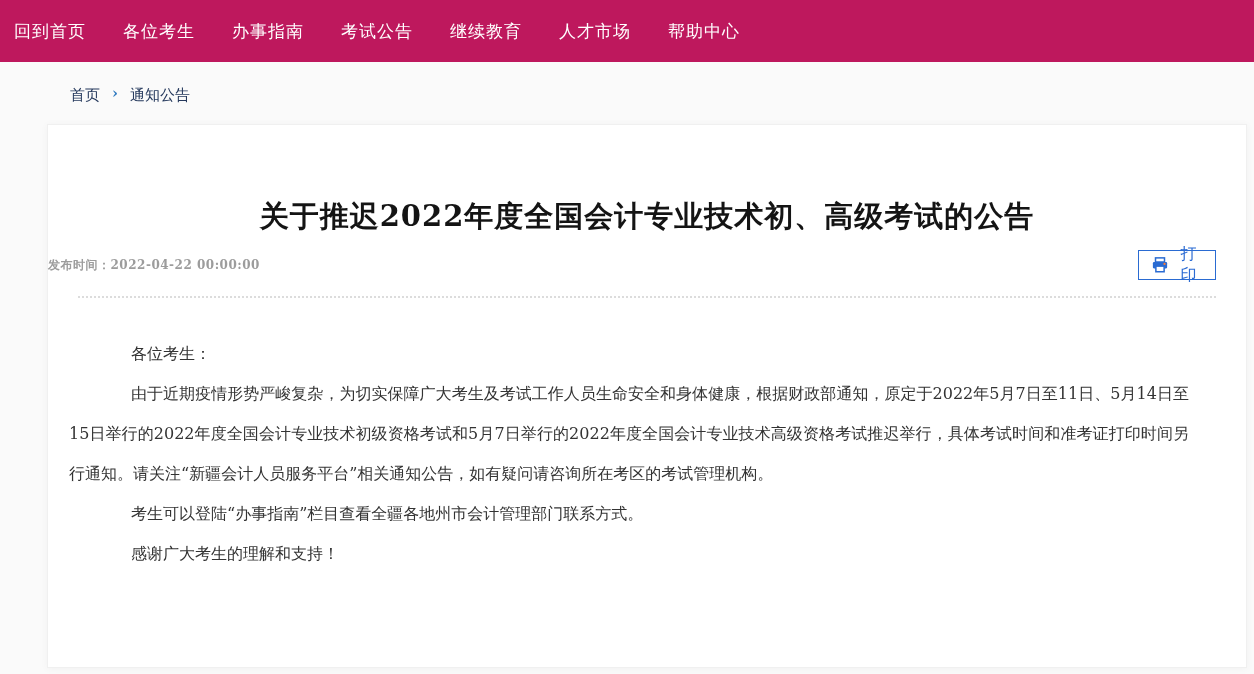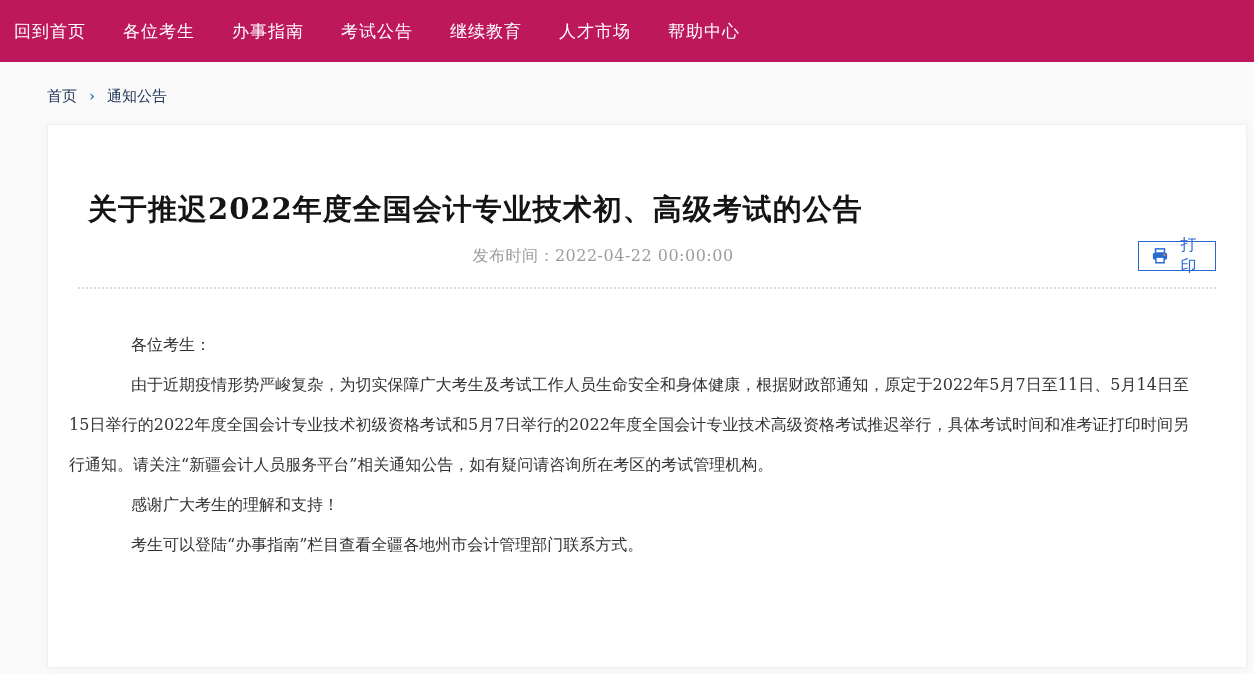--- a/index.html
+++ b/index.html
@@ -25,24 +25,24 @@
     font-size: 17px;
     letter-spacing: 1px;
     margin-right: 37px;
     text-decoration: none;
     cursor: pointer;
     white-space: nowrap;
   }
 
   
   .breadcrumb {
-    margin: 24px 0 0 47px;
+    margin: 24px 0 0 70px;
     height: 20px;
     display: flex;
-    align-items: center;
+    align-items: flex-start;
     font-size: 15px;
     color: #24385c;
   }
   .breadcrumb a { color: #24385c; text-decoration: none; cursor: pointer; }
   .breadcrumb .sep {
     color: #2f7ac0;
     font-weight: bold;
     font-size: 15px;
     margin: 0 12px;
     line-height: 1;
@@ -52,43 +52,42 @@
   .card {
     width: 1200px;
     min-height: 544px;
     margin: 18px 0 0 47px;
     background: #ffffff;
     border: 1px solid #f0f0f0;
     box-shadow: 0 1px 8px rgba(0,0,0,0.04);
     padding-top: 57px;
   }
   .article-title {
-    margin: 9px 40px;
-    text-align: left;
+    margin: 16px 40px;
+    text-align: center;
     font-size: 29px;
     line-height: 36px;
     font-weight: bold;
     color: #141414;
     letter-spacing: 1px;
   }
 
   .meta-row {
     position: relative;
     margin-top: 14px;
     height: 30px;
   }
   .publish {
     position: absolute;
     left: 0;
     right: 88px;
     top: 0;
-    text-align: center;
     line-height: 30px;
-    font-size: 16px;
-    font-weight: normal;
+    font-size: 12px;
+    font-weight: bold;
     color: #9c9c9c;
     letter-spacing: 0.5px;
   }
   .print-btn {
     position: absolute;
     right: 30px;
     top: 0;
     width: 78px;
     height: 30px;
     background: #ffffff;
@@ -158,16 +157,16 @@
       </span>
       <span>打印</span>
     </button>
   </div>
 
   <div class="divider"></div>
 
   <article class="body-text">
     <p>各位考生：</p>
     <p>由于近期疫情形势严峻复杂，为切实保障广大考生及考试工作人员生命安全和身体健康，根据财政部通知，原定于2022年5月7日至11日、5月14日至15日举行的2022年度全国会计专业技术初级资格考试和5月7日举行的2022年度全国会计专业技术高级资格考试推迟举行，具体考试时间和准考证打印时间另行通知。请关注“新疆会计人员服务平台”相关通知公告，如有疑问请咨询所在考区的考试管理机构。</p>
+    <p>考生可以登陆“办事指南”栏目查看全疆各地州市会计管理部门联系方式。</p>
     <p>感谢广大考生的理解和支持！</p>
-    <p>考生可以登陆“办事指南”栏目查看全疆各地州市会计管理部门联系方式。</p>
   </article>
 </main>
 
 </body></html>

